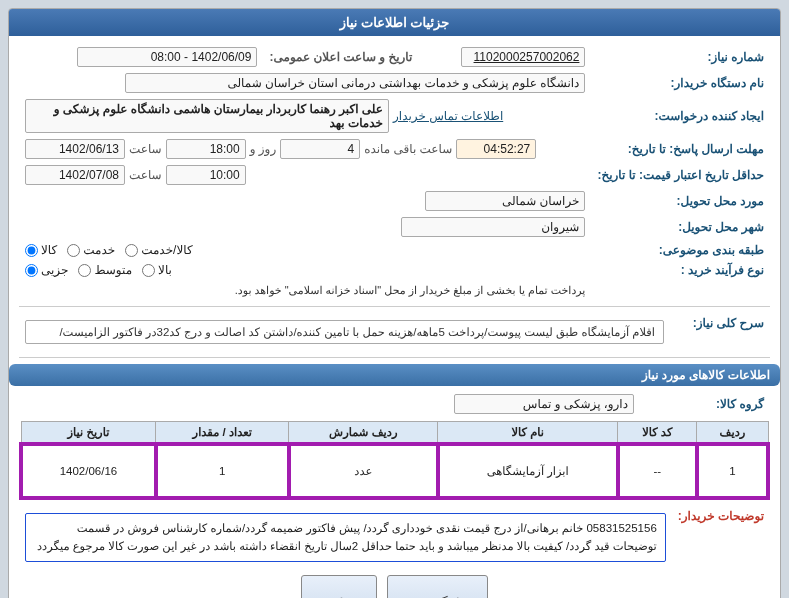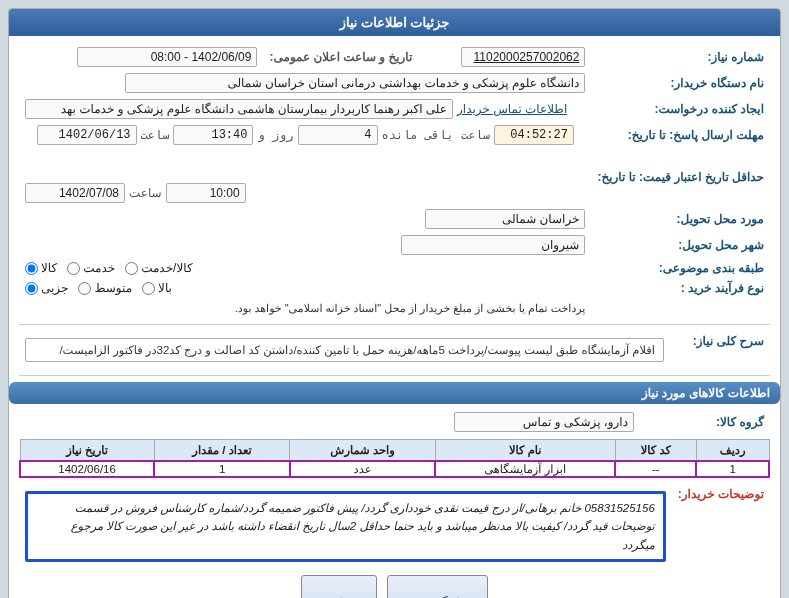--- a/index.html
+++ b/index.html
@@ -122,37 +122,36 @@
     }
     .data-table th {
       background: #dbe8f5;
       border: 1px solid #aaa;
       padding: 3px 6px;
       text-align: center;
       color: #222;
       font-weight: bold;
     }
     .data-table td {
-      border: 2px solid #a21caf;
-      padding: 0 6px;
+      border: 4px solid #a21caf;
+      padding: 18px 6px;
       text-align: center;
     }
     .data-table tr:nth-child(even) td {
       background: #f4f8ff;
     }
     .note-box {
-      border: 3px solid #1d4ed8;
+      border: 1px solid #1d4ed8;
       background: #fff;
       padding: 5px 8px;
       border-radius: 2px;
       font-size: 11.5px;
       line-height: 1.6;
       text-align: right;
       margin-top: 4px;
-      font-style: italic;
     }
     .btn-row {
       display: flex;
       justify-content: center;
       gap: 10px;
       margin-top: 10px;
       padding-bottom: 6px;
     }
     .btn {
       padding: 19px 22px;
@@ -208,48 +207,48 @@
           <td colspan="3" class="value-cell">
             <span class="input-box" style="width:460px;">دانشگاه علوم پزشکی و خدمات بهداشتی درمانی استان خراسان شمالی</span>
           </td>
         </tr>
 
         <tr>
           <td class="label-cell">ایجاد کننده درخواست:</td>
           <td colspan="3" class="value-cell">
             <div class="row-flex">
               <span class="link-blue">اطلاعات تماس خریدار</span>
-              <span class="input-box" style="width:428px;">علی اکبر رهنما کاربردار بیمارستان هاشمی دانشگاه علوم پزشکی و خدمات بهد</span>
+              <span class="input-box" style="width:364px;font-weight:bold;">علی اکبر رهنما کاربردار بیمارستان هاشمی دانشگاه علوم پزشکی و خدمات بهد</span>
             </div>
           </td>
         </tr>
 
         <tr>
           <td class="label-cell">
             <span>مهلت ارسال پاسخ: تا تاریخ:</span>
           </td>
           <td colspan="3">
-            <div class="row-flex" style="justify-content:center; flex-direction: row-reverse; font-family: Liberation Mono, monospace;">
+            <div class="row-flex" style="justify-content:flex-start; flex-direction: row-reverse;">
               <span class="input-box" style="width:100px;">1402/06/13</span>
               <span class="small-label">ساعت</span>
-              <span class="input-box" style="width:70px;">13:40</span>
+              <span class="input-box" style="width:70px;">18:00</span>
               <span class="small-label">روز و</span>
               <span class="input-box" style="width:40px;">4</span>
               <span class="small-label">ساعت باقی مانده</span>
               <span class="input-box" style="width:80px; background:#fff3e0;">04:52:27</span>
             </div>
           </td>
         </tr>
 
         <tr>
           <td class="label-cell">
             <span>حداقل تاریخ اعتبار قیمت: تا تاریخ:</span>
           </td>
           <td colspan="3">
-            <div class="row-flex" style="justify-content:flex-start; flex-direction: row-reverse; margin-top: 32px;">
+            <div class="row-flex" style="justify-content:flex-start; flex-direction: row-reverse;">
               <span class="input-box" style="width:100px;">1402/07/08</span>
               <span class="small-label">ساعت</span>
               <span class="input-box" style="width:70px;">10:00</span>
             </div>
           </td>
         </tr>
 
         <tr>
           <td class="label-cell">مورد محل تحویل:</td>
           <td colspan="3">
@@ -340,21 +339,21 @@
         </tr>
       </tbody>
         </table>
 
       <table class="data-table">
         <thead>
           <tr>
             <th>ردیف</th>
             <th>کد کالا</th>
             <th>نام کالا</th>
-            <th>واحد شمارش</th>
+            <th>ردیف شمارش</th>
             <th>تعداد / مقدار</th>
             <th>تاریخ نیاز</th>
           </tr>
         </thead>
         <tbody id="kala-table-body">
         <tr>
               <td>1</td>
               <td>--</td>
               <td>ابزار آزمایشگاهی</td>
               <td>عدد</td>

